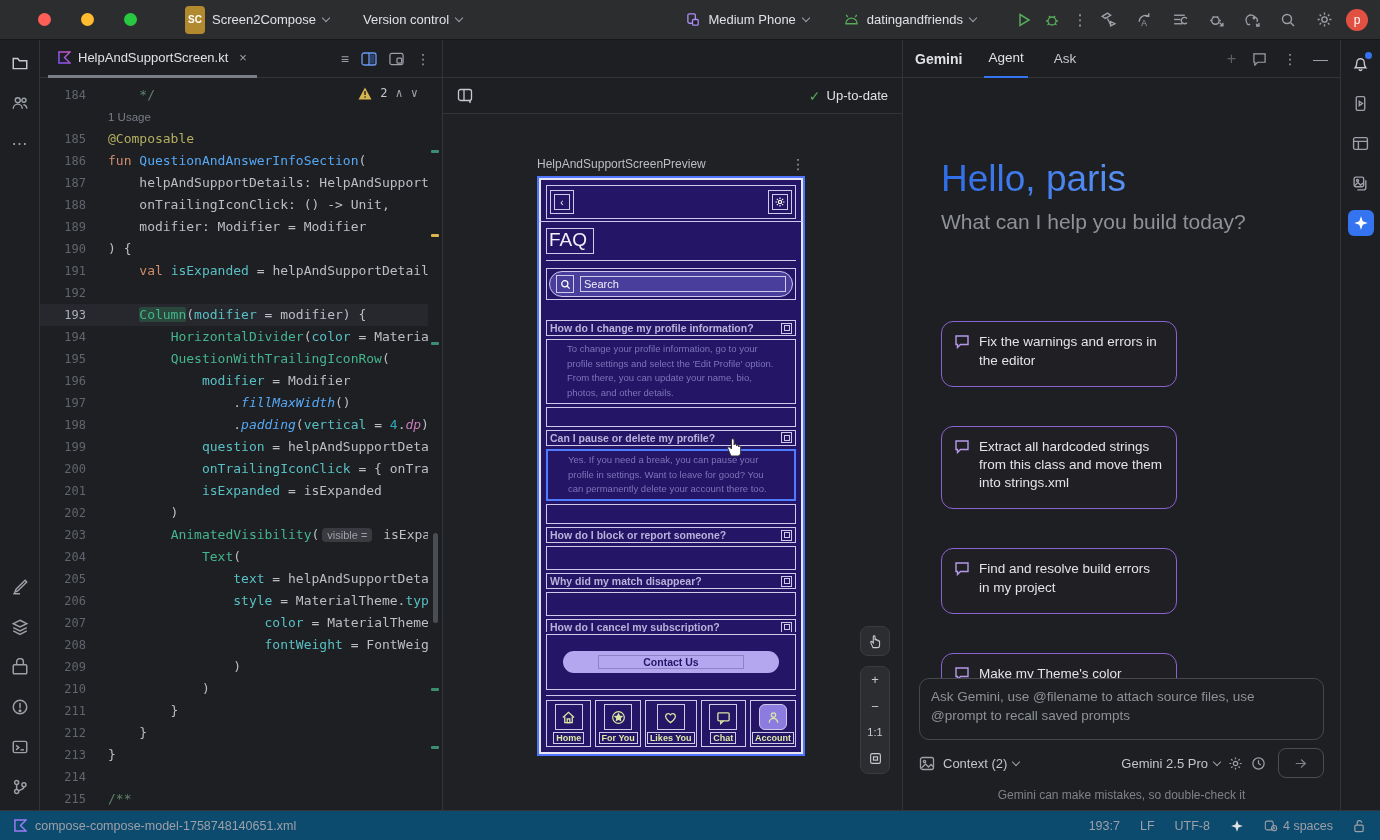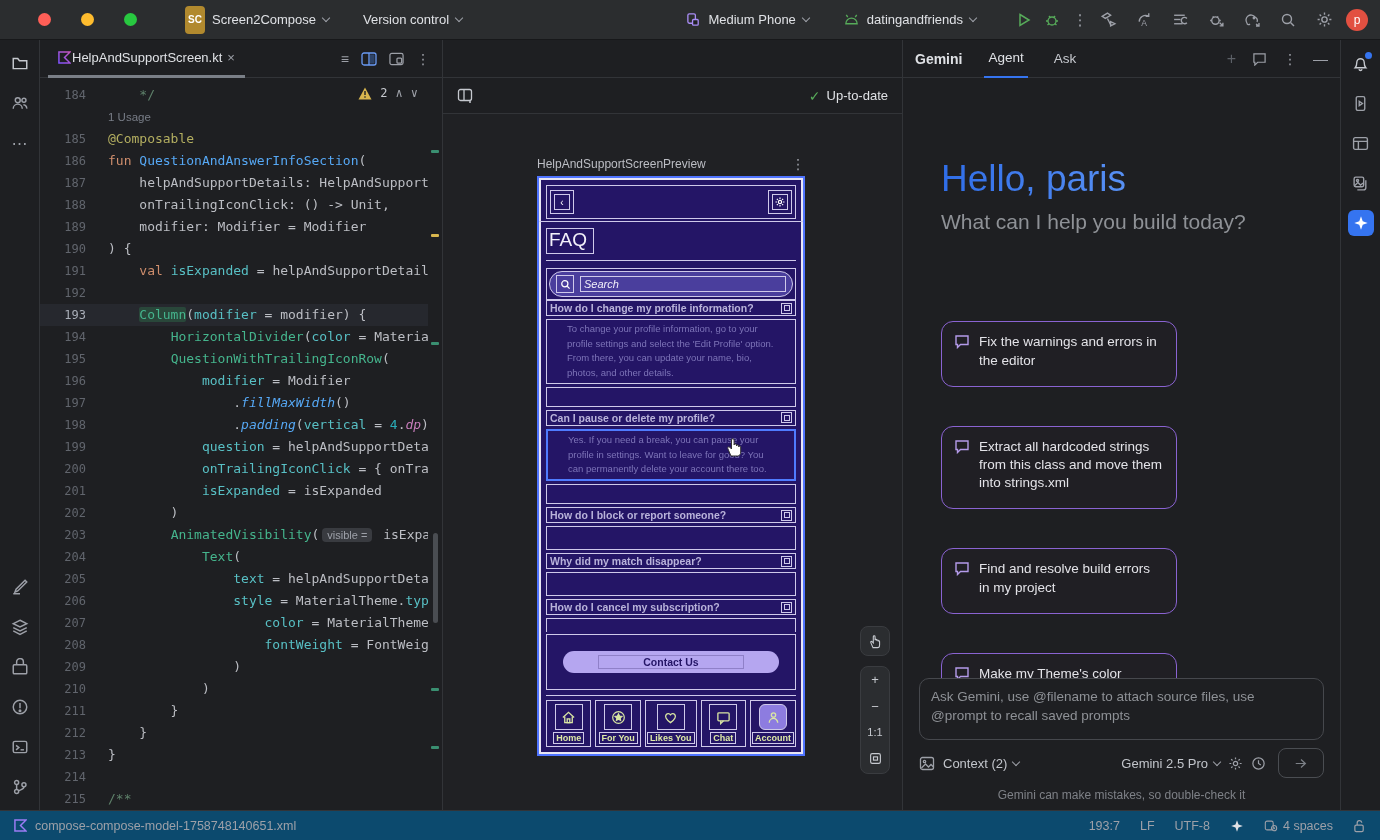--- a/index.html
+++ b/index.html
@@ -32,21 +32,21 @@
   #left-strip { border-right:1px solid #323438; }
   #right-strip { border-left:1px solid #323438; }
   .strip-ic { width:26px; height:26px; display:flex; align-items:center; justify-content:center;
     color:#9da0a8; border-radius:6px; }
   .strip-spacer { margin-top:auto; }
   .gem-btn { background:#3574f0; color:#fff; }
 
   
   #editor-pane { width:403px; flex:none; display:flex; flex-direction:column; border-right:1px solid #323438; }
   #tabbar { height:38px; flex:none; display:flex; align-items:center; border-bottom:1px solid #323438; padding-left:8px; }
-  .tab { display:flex; align-items:center; gap:1px; height:38px; padding:0 10px;
+  .tab { display:flex; align-items:center; gap:7px; height:38px; padding:0 10px;
     border-bottom:3px solid #7a7f87; font-size:13px; color:#dfe1e5; }
   .tab-close { color:#9da0a8; font-size:13px; margin-left:4px; }
   #tab-icons { margin-left:auto; display:flex; align-items:center; gap:12px; padding-right:12px; color:#9da0a8; }
   #code-wrap { position:relative; flex:1; overflow:hidden; font-family:"DejaVu Sans Mono", monospace; font-size:13px; }
   #code-lines { position:absolute; top:6px; left:0; right:14px; }
   .cl { display:flex; height:22px; line-height:22px; white-space:pre; }
   .cl.cur { background:#26282e; }
   .lnum { width:68px; flex:none; text-align:right; padding-right:22px; color:#61656d; font-size:12px; }
   .cl.cur .lnum { color:#a9aeb8; }
   .ltext { flex:1; overflow:hidden; }
@@ -81,21 +81,21 @@
     padding:7px; display:flex; flex-direction:column; overflow:hidden;
     font-family:"Liberation Sans",sans-serif; }
   .wf { border:1px solid #cfc9ea; }
   #ph-appbar { height:34px; flex:none; display:flex; align-items:center; justify-content:space-between; padding:3px; }
   .ph-iconbox { width:24px; height:24px; border:1px solid #cfc9ea; display:flex; align-items:center; justify-content:center; }
   .ph-iconbox .inner { width:16px; height:16px; border:1px solid #cfc9ea; display:flex; align-items:center;
     justify-content:center; color:#fff; font-size:10px; }
   #ph-divider { height:0; border-top:1px solid #cfc9ea; margin:2px -7px 4px; }
   #ph-title-row { flex:none; border-bottom:1px solid #cfc9ea; padding:2px 0 6px; }
   #ph-title { display:inline-block; border:1px solid #cfc9ea; color:#f2f0fa; font-size:19px; padding:0 6px 2px 2px; }
-  #ph-search-row { flex:none; margin:7px 0 0; padding:2px;font-style:italic; }
+  #ph-search-row { flex:none; margin:7px 0 20px; padding:2px; }
   #ph-search-pill { background:#4a3e9d; border:1px solid #cfc9ea; border-radius:14px; height:26px;
     display:flex; align-items:center; padding:0 6px; gap:6px; }
   #ph-search-iconbox { width:18px; height:18px; border:1px solid #cfc9ea; display:flex; align-items:center; justify-content:center; }
   #ph-search-text { flex:1; border:1px solid #cfc9ea; color:#f2f0fa; font-size:11px; padding:0 3px; height:16px; line-height:15px; }
   #faq-list { flex:1; display:flex; flex-direction:column; gap:3px; overflow:hidden; }
   .qrow { border:1px solid #cfc9ea; display:flex; align-items:center; padding:1px 3px; flex:none; }
   .qtext { color:#b9b3da; font-size:10.5px; font-weight:bold; flex:1; white-space:nowrap; overflow:hidden; }
   .qbtn { width:11px; height:11px; border:1px solid #cfc9ea; flex:none; display:flex; align-items:center; justify-content:center; }
   .qbtn::before { content:""; width:4px; height:4px; border:1px solid #cfc9ea; display:block; }
   .abox { border:1px solid #cfc9ea; color:#7d74b8; font-size:9.5px; line-height:1.55; padding:2px 20px; flex:none; }

